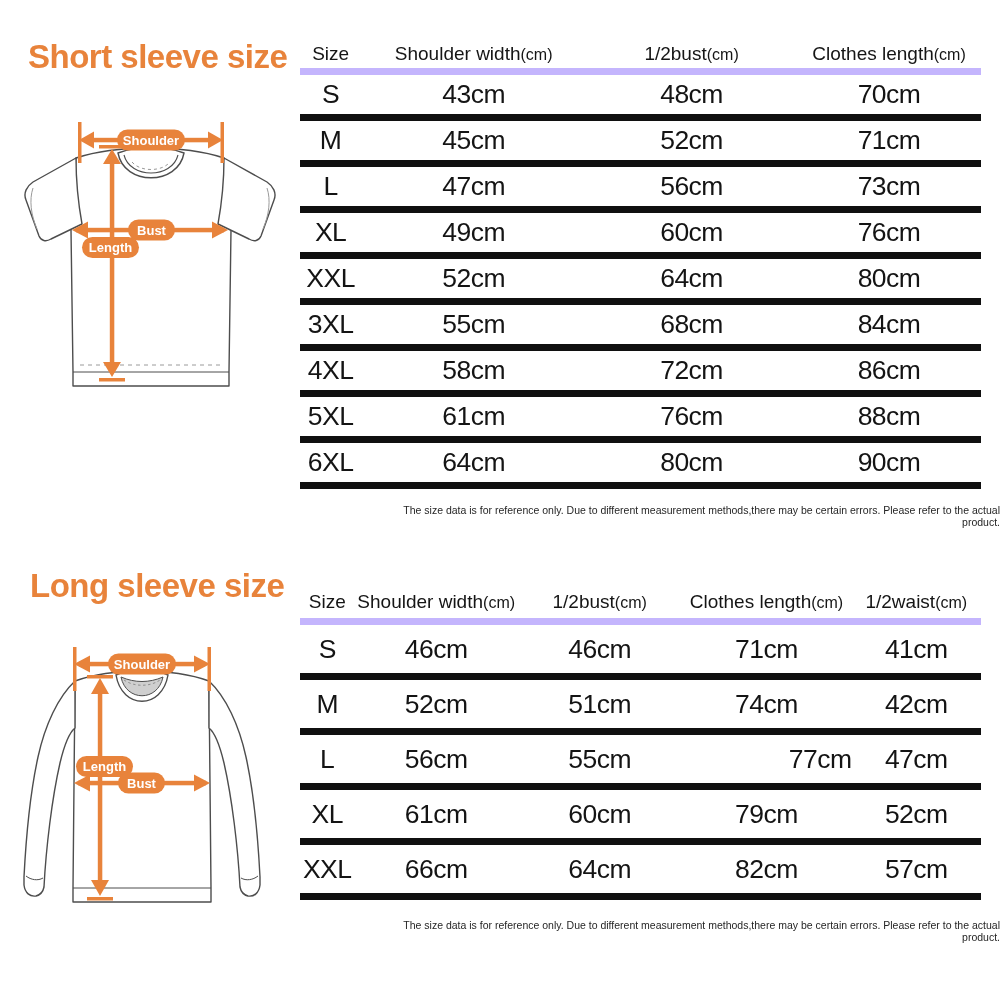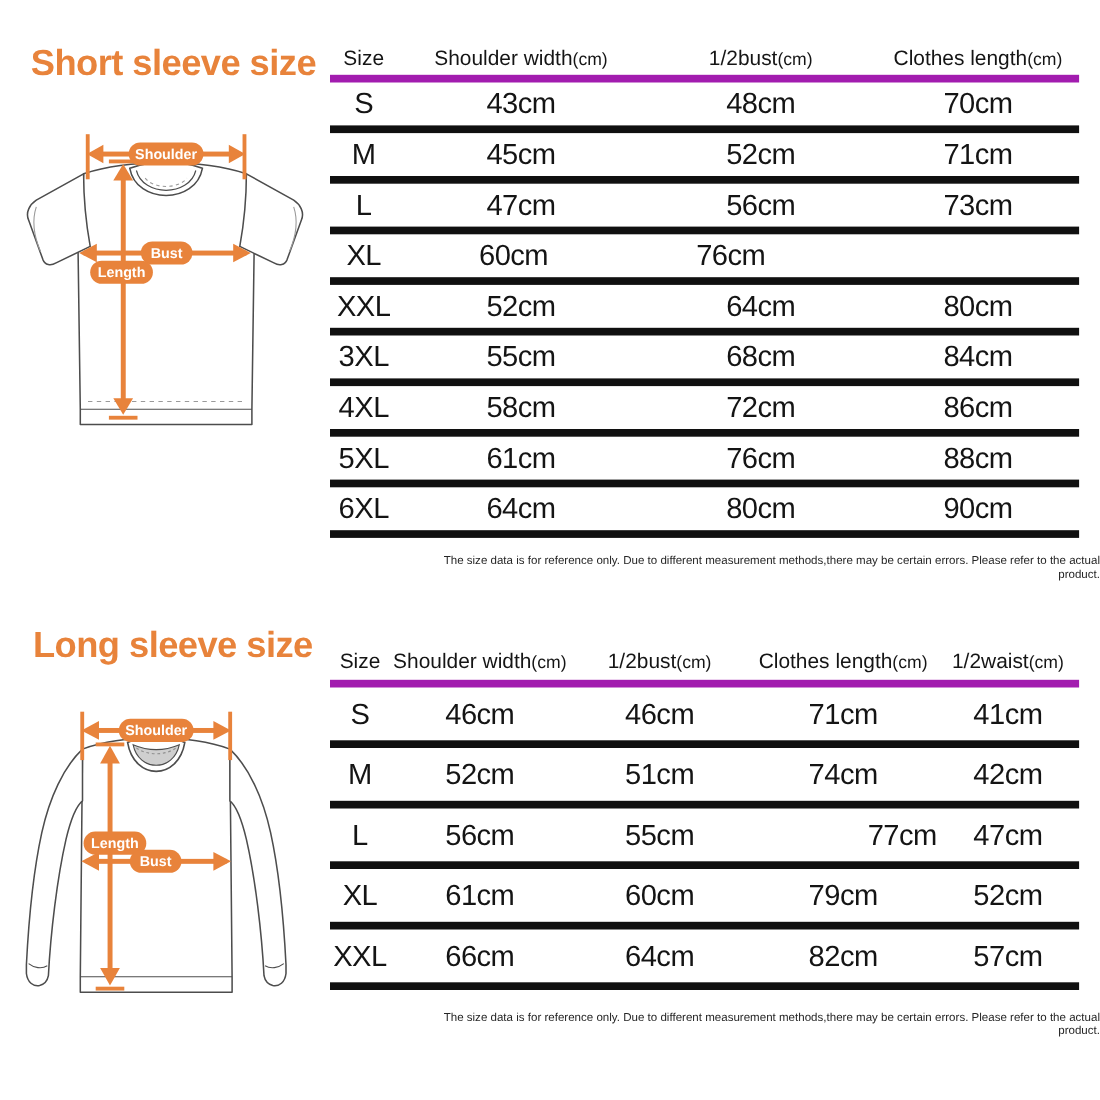--- a/index.html
+++ b/index.html
@@ -13,21 +13,21 @@
   }
   #title-short{left:28px;top:38px;}
   #title-long{left:30px;top:567px;}
   .diagram{position:absolute;left:12px;width:278px;text-align:center;}
   #diagram-short{top:112px;height:298px;}
   #diagram-long{top:633px;height:304px;}
   .size-table{position:absolute;left:300px;width:681px;}
   #table-short{top:40px;}
   #table-long{top:585px;}
   .t-row{display:flex;align-items:center;border-bottom:7px solid #101010;}
-  .t-row.header{border-bottom:7px solid #a21caf;}
+  .t-row.header{border-bottom:7px solid #c4b5fd;}
   #table-short .t-row.header{height:28px;}
   #table-short .t-row.data{height:39px;}
   #table-long .t-row.header{height:33px;}
   #table-long .t-row.data{height:48px;}
   .t-cell{text-align:center;overflow:visible;white-space:nowrap;}
   .header .t-cell{font-size:19px;color:#151515;}
   .header .unit{font-size:16px;}
   .data .t-cell{font-size:26.5px;color:#141414;letter-spacing:-0.5px;}
   .disclaimer{
     position:absolute;left:380px;width:620px;text-align:right;
@@ -117,20 +117,21 @@
         <div class="t-cell" style="width: 27%;">71cm</div>
       </div>
       <div class="t-row data">
         <div class="t-cell" style="width: 9%;">L</div>
         <div class="t-cell" style="width: 33%;">47cm</div>
         <div class="t-cell" style="width: 31%;">56cm</div>
         <div class="t-cell" style="width: 27%;">73cm</div>
       </div>
       <div class="t-row data">
         <div class="t-cell" style="width: 9%;">XL</div>
+        <div class="t-cell" style="width: 33%;">49cm</div>
         <div class="t-cell" style="width: 31%;">60cm</div>
         <div class="t-cell" style="width: 27%;">76cm</div>
       </div>
       <div class="t-row data">
         <div class="t-cell" style="width: 9%;">XXL</div>
         <div class="t-cell" style="width: 33%;">52cm</div>
         <div class="t-cell" style="width: 31%;">64cm</div>
         <div class="t-cell" style="width: 27%;">80cm</div>
       </div>
       <div class="t-row data">

